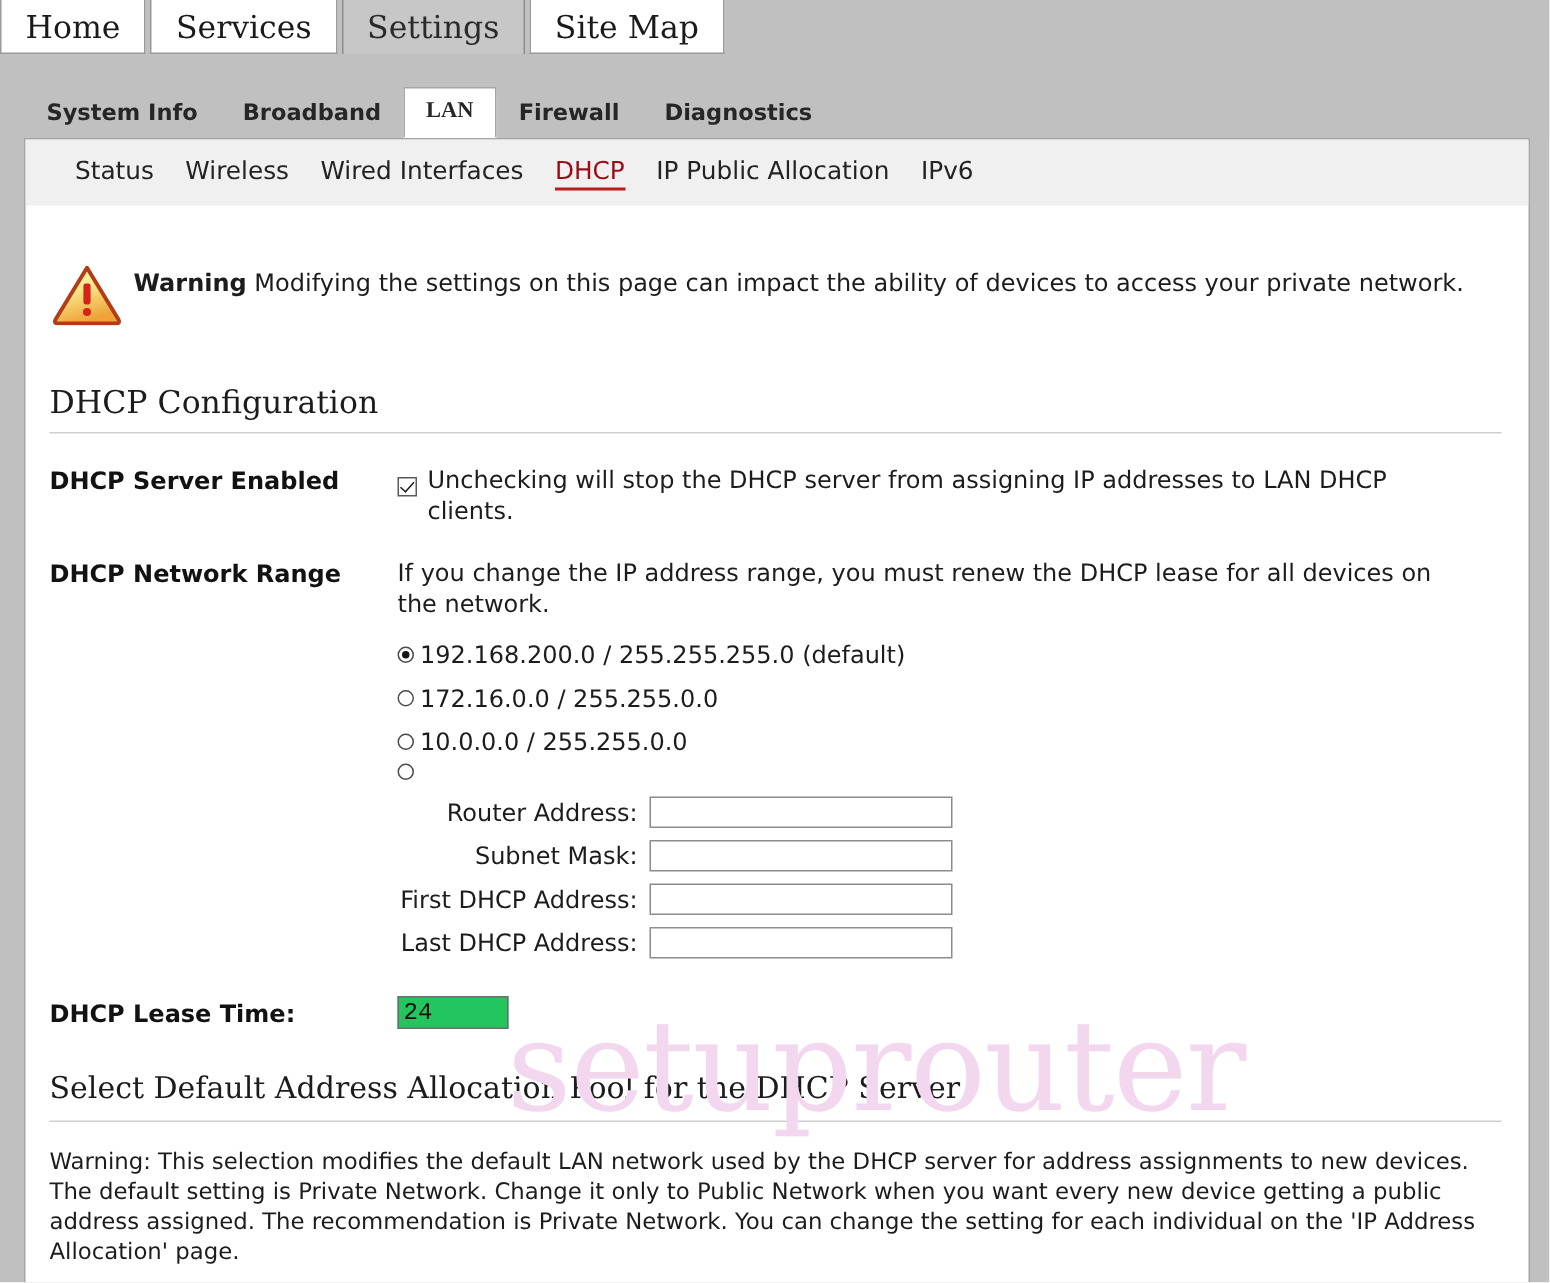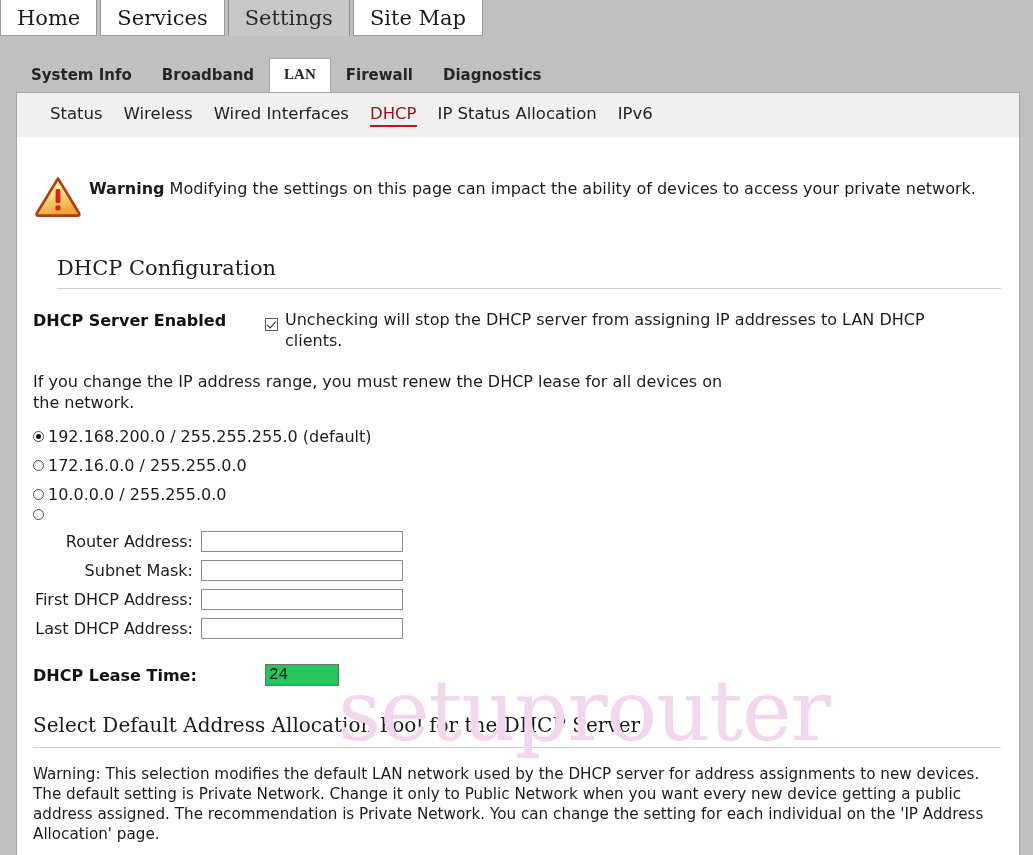--- a/index.html
+++ b/index.html
@@ -163,21 +163,20 @@
     line-height: 20px;
     padding-top: 8px;
     padding-left: 3px;
   }
   .warntext b { font-weight: bold; }
 
   
   .sect {
     margin-top: 34px;
     padding: 0 4px 0 2px;
-    margin-left: 24px;
   }
   .sect h2 {
     font-family: "DejaVu Serif", serif;
     font-weight: normal;
     font-size: 21px;
     color: #1c1c1c;
     margin: 0 0 7px 0;
     line-height: 26px;
   }
   .rule {
@@ -385,21 +384,21 @@
   </div>
 
   <div class="card">
 
     <div class="tertnav">
       <div style="display:flex;align-items:center;" id="tertiary-nav-inner">
           <div class="ttab">Status</div>
           <div class="ttab">Wireless</div>
           <div class="ttab">Wired Interfaces</div>
           <div class="ttab active">DHCP</div>
-          <div class="ttab">IP Status Allocation</div>
+          <div class="ttab">IP Public Allocation</div>
           <div class="ttab">IPv6</div>
         </div>
     </div>
 
     <div class="body">
 
       <div class="warnrow">
         <div class="warnicon">
           <svg width="48" height="42" viewBox="0 0 48 42">
             <defs>
@@ -429,20 +428,21 @@
         <div class="flabel">DHCP Server Enabled</div>
         <div class="fvalue">
           <div class="cbline">
             <div class="cbox checked" id="server-enabled-checkbox"></div>
             <div class="cbtext">Unchecking will stop the DHCP server from assigning IP addresses to LAN DHCP clients.</div>
           </div>
         </div>
       </div>
 
       <div class="frow">
+        <div class="flabel">DHCP Network Range</div>
         <div class="fvalue">
           <div style="max-width:712px;">If you change the IP address range, you must renew the DHCP lease for all devices on the network.</div>
           <div class="radios" id="range-radios">
               <div class="rline">
                 <div class="rbox sel"></div>
                 <div class="rlabel">192.168.200.0 / 255.255.255.0 (default)</div>
               </div>
               <div class="rline">
                 <div class="rbox"></div>
                 <div class="rlabel">172.16.0.0 / 255.255.0.0</div>

